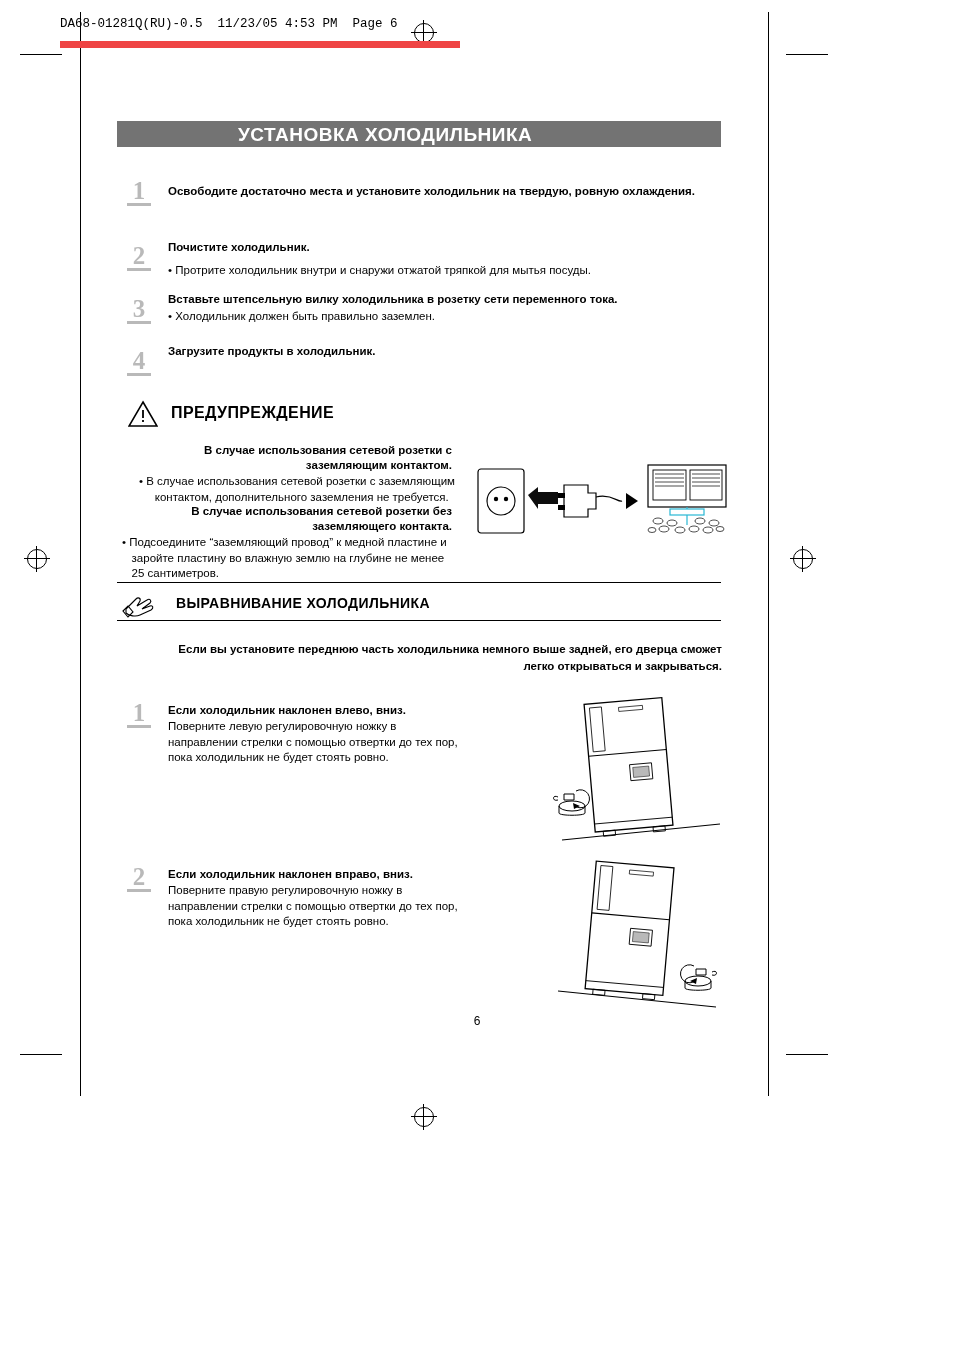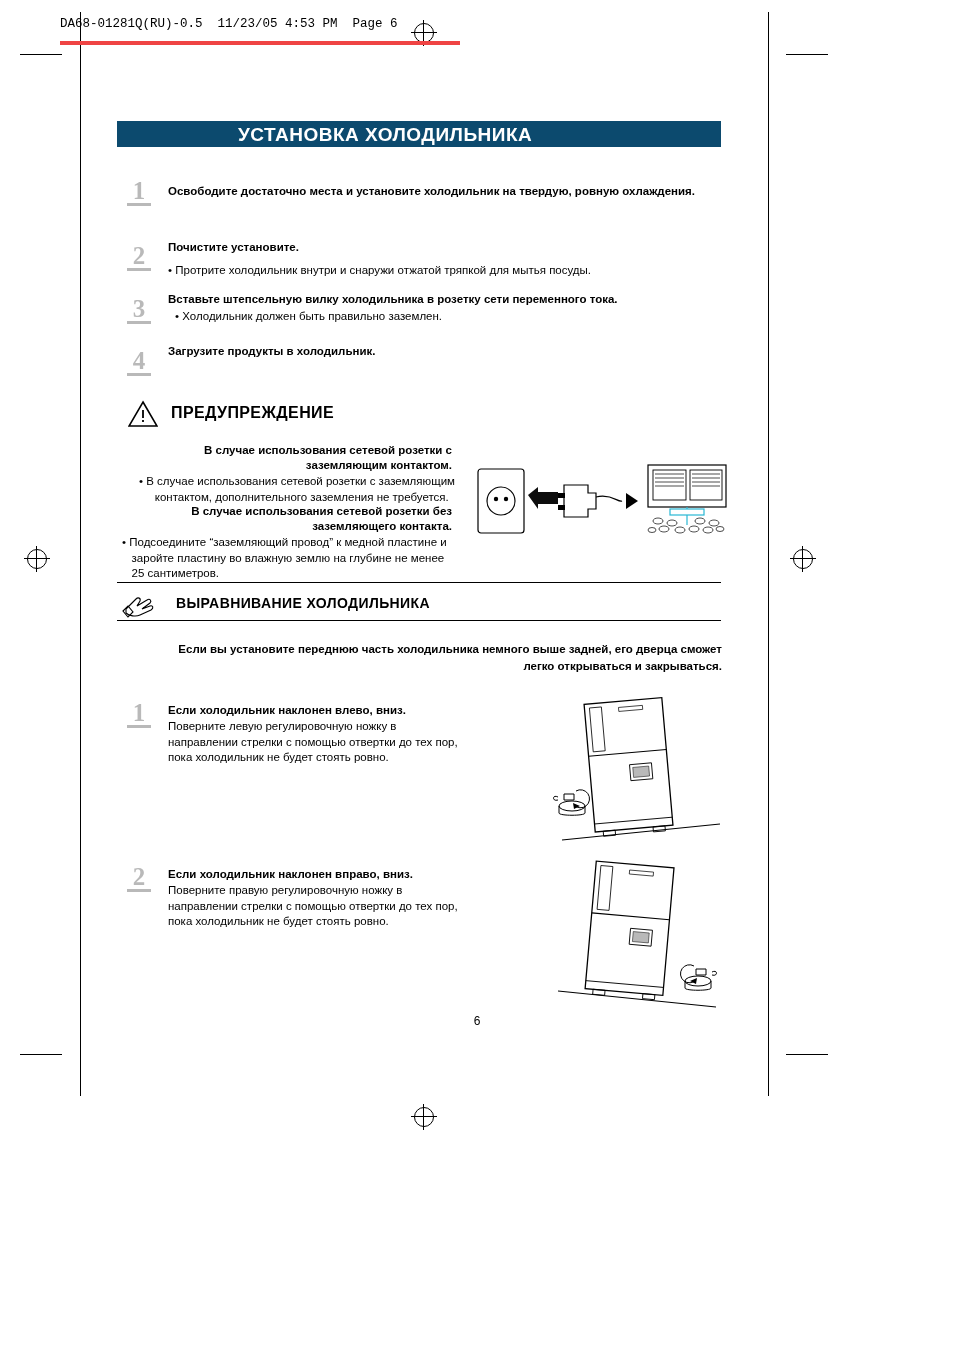--- a/index.html
+++ b/index.html
@@ -21,28 +21,28 @@
     border:1px solid #000; border-radius:50%;
   }
   .reg-mark .vl { position:absolute; left:12px; top:0; width:1px; height:26px; background:#000; }
   .reg-mark .hl { position:absolute; top:12px; left:0; height:1px; width:26px; background:#000; }
 
   
   .filebar {
     position:absolute; left:60px; top:17px; width:400px; height:22px;
     font-family:"Liberation Mono", monospace;
     font-size:12.5px; letter-spacing:0px; white-space:pre;
-    border-bottom:4px solid #ef4444;
+    border-bottom:7px solid #ef4444;
     padding-bottom:2px;
   }
 
   
   .title-bar {
     position:absolute; left:117px; width:604px; height:26px;
-    background:#0c4a6e;
+    background:#737373;
     color:#fff;
   }
   .title-bar .txt {
     position:absolute; left:121px; top:3px;
     font-size:19px; font-weight:bold; letter-spacing:0.5px;
     color:#ffffff;
   }
 
   
   .step-num {
@@ -129,29 +129,29 @@
   <div class="step-num" style="left:126px; top:178px;">
     <span>1</span>
     <div class="bar"></div>
   </div>
   <div class="step-bold" style="left:168px; top:185px; width:560px;">Освободите достаточно места и установите холодильник на твердую, ровную охлаждения.</div>
 
   <div class="step-num" style="left:126px; top:243px;">
     <span>2</span>
     <div class="bar"></div>
   </div>
-  <div class="step-bold" style="left:168px; top:241px; width:560px;">Почистите установите.</div>
+  <div class="step-bold" style="left:168px; top:241px; width:560px;">Почистите холодильник.</div>
   <div class="step-body bullet-line" style="left:168px; top:257px; width:550px;margin-top:6px;">• Протрите холодильник внутри и снаружи отжатой тряпкой для мытья посуды.</div>
 
   <div class="step-num" style="left:126px; top:296px;">
     <span>3</span>
     <div class="bar"></div>
   </div>
   <div class="step-bold" style="left:168px; top:293px; width:570px;">Вставьте штепсельную вилку холодильника в розетку сети переменного тока.</div>
-  <div class="step-body bullet-line" style="left:168px; top:309px; width:550px;margin-left:7px;">• Холодильник должен быть правильно заземлен.</div>
+  <div class="step-body bullet-line" style="left:168px; top:309px; width:550px;">• Холодильник должен быть правильно заземлен.</div>
 
   <div class="step-num" style="left:126px; top:348px;">
     <span>4</span>
     <div class="bar"></div>
   </div>
   <div class="step-bold" style="left:168px; top:345px; width:560px;">Загрузите продукты в холодильник.</div>
 
   <div class="warn-tri" style="left:128px; top:400px;">
     <svg width="30" height="28" viewBox="0 0 30 28">
       <polygon points="15,2 29,26 1,26" fill="none" stroke="#000" stroke-width="1.6"></polygon>

